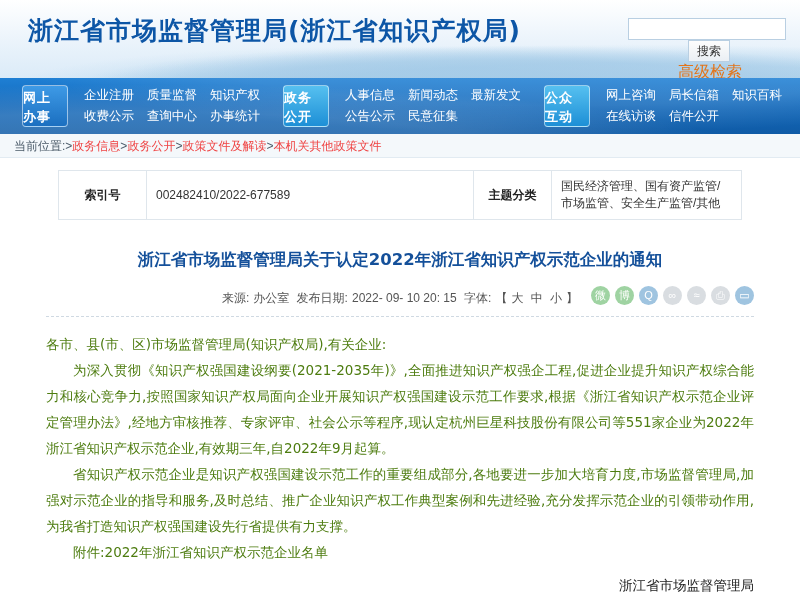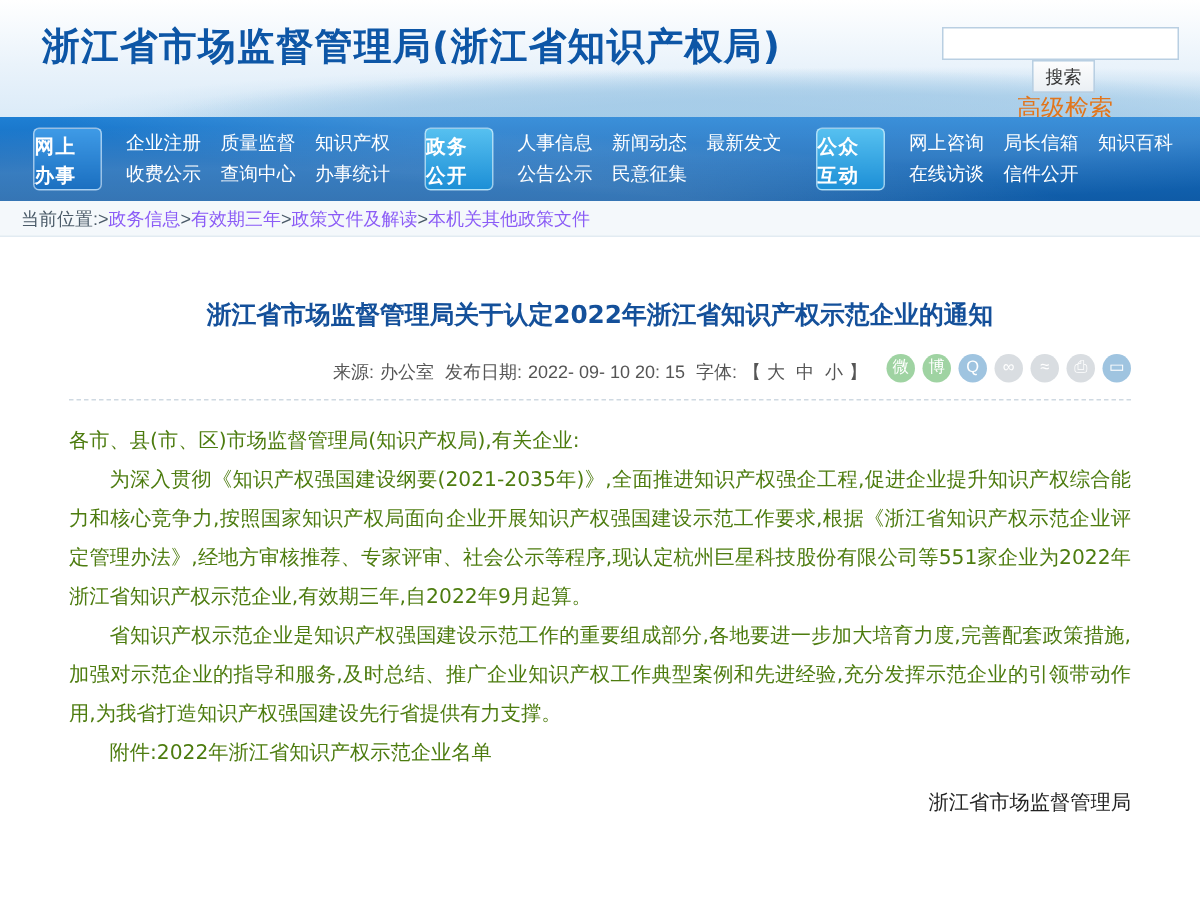--- a/index.html
+++ b/index.html
@@ -139,21 +139,21 @@
   
   .crumb {
     height: 24px;
     line-height: 24px;
     background: #f4f8fb;
     border-bottom: 1px solid #e2ebf2;
     font-size: 12px;
     color: #4a5a68;
     padding-left: 14px;
   }
-  .crumb a { color: #8b5cf6; text-decoration: none; }
+  .crumb a { color: #ef4444; text-decoration: none; }
 
   
   .info-wrap { padding: 12px 58px 0 58px; }
   table.info {
     width: 100%;
     border-collapse: collapse;
     font-size: 12px;
     color: #333;
     table-layout: fixed;
   }
@@ -306,26 +306,32 @@
       <span>信件公开</span>
     </div>
     <div class="nav-col">
       <span>知识百科</span>
       <span></span>
     </div>
   </div>
 </div>
 
 <div class="crumb">
-  <span>当前位置:</span><span>&gt;</span><a href="#">政务信息</a><span>&gt;</span><a href="#">有效期三年</a><span>&gt;</span><a href="#">政策文件及解读</a><span>&gt;</span><a href="#">本机关其他政策文件</a>
+  <span>当前位置:</span><span>&gt;</span><a href="#">政务信息</a><span>&gt;</span><a href="#">政务公开</a><span>&gt;</span><a href="#">政策文件及解读</a><span>&gt;</span><a href="#">本机关其他政策文件</a>
 </div>
 
 <div class="info-wrap">
   <table class="info">
     <tbody>
+      <tr>
+        <td class="lbl">索引号</td>
+        <td class="val">002482410/2022-677589</td>
+        <td class="lbl lbl2">主题分类</td>
+        <td class="val val2">国民经济管理、国有资产监管/市场监管、安全生产监管/其他</td>
+      </tr>
     </tbody>
   </table>
 </div>
 
 <div class="article">
   <div class="doc-title">浙江省市场监督管理局关于认定2022年浙江省知识产权示范企业的通知</div>
 
   <div class="meta-row">
     <div class="meta-text">
       <span>来源:</span><span>办公室</span>
@@ -341,21 +347,21 @@
       <i>∞</i>
       <i>≈</i>
       <i>⎙</i>
       <i class="b">▭</i>
     </div>
   </div>
 
   <div class="body-text">
     <p>各市、县(市、区)市场监督管理局(知识产权局),有关企业:</p>
     <p class="indent">为深入贯彻《知识产权强国建设纲要(2021-2035年)》,全面推进知识产权强企工程,促进企业提升知识产权综合能力和核心竞争力,按照国家知识产权局面向企业开展知识产权强国建设示范工作要求,根据《浙江省知识产权示范企业评定管理办法》,经地方审核推荐、专家评审、社会公示等程序,现认定杭州巨星科技股份有限公司等551家企业为2022年浙江省知识产权示范企业,有效期三年,自2022年9月起算。</p>
-    <p class="indent">省知识产权示范企业是知识产权强国建设示范工作的重要组成部分,各地要进一步加大培育力度,完善配套政策措施,加强对示范企业的指导和服务,及时总结、推广企业知识产权工作典型案例和先进经验,充分发挥示范企业的引领带动作用,为我省打造知识产权强国建设先行省提供有力支撑。</p>
+    <p class="indent">省知识产权示范企业是知识产权强国建设示范工作的重要组成部分,各地要进一步加大培育力度,市场监督管理局,加强对示范企业的指导和服务,及时总结、推广企业知识产权工作典型案例和先进经验,充分发挥示范企业的引领带动作用,为我省打造知识产权强国建设先行省提供有力支撑。</p>
     <p class="indent">附件:2022年浙江省知识产权示范企业名单</p>
   </div>
 
   <div class="sign">
     <div>浙江省市场监督管理局</div>
 
   </div>
 
 </div>
 

